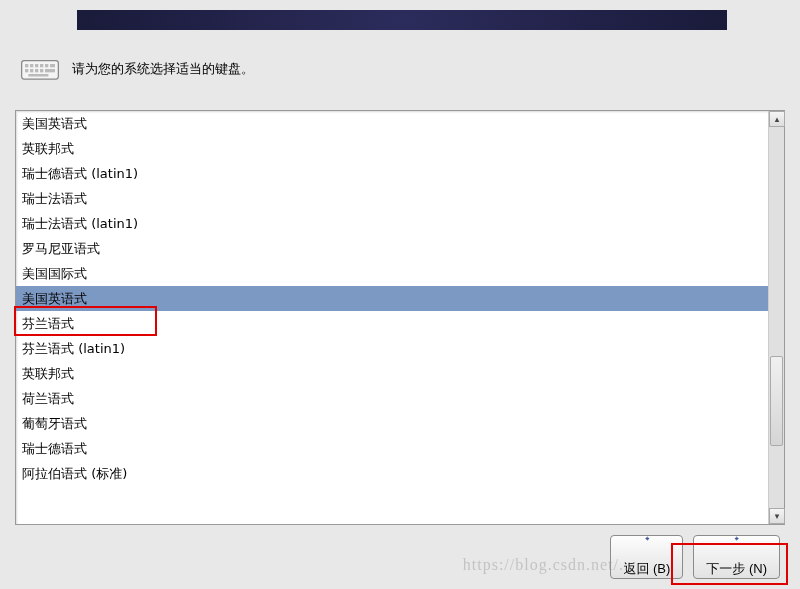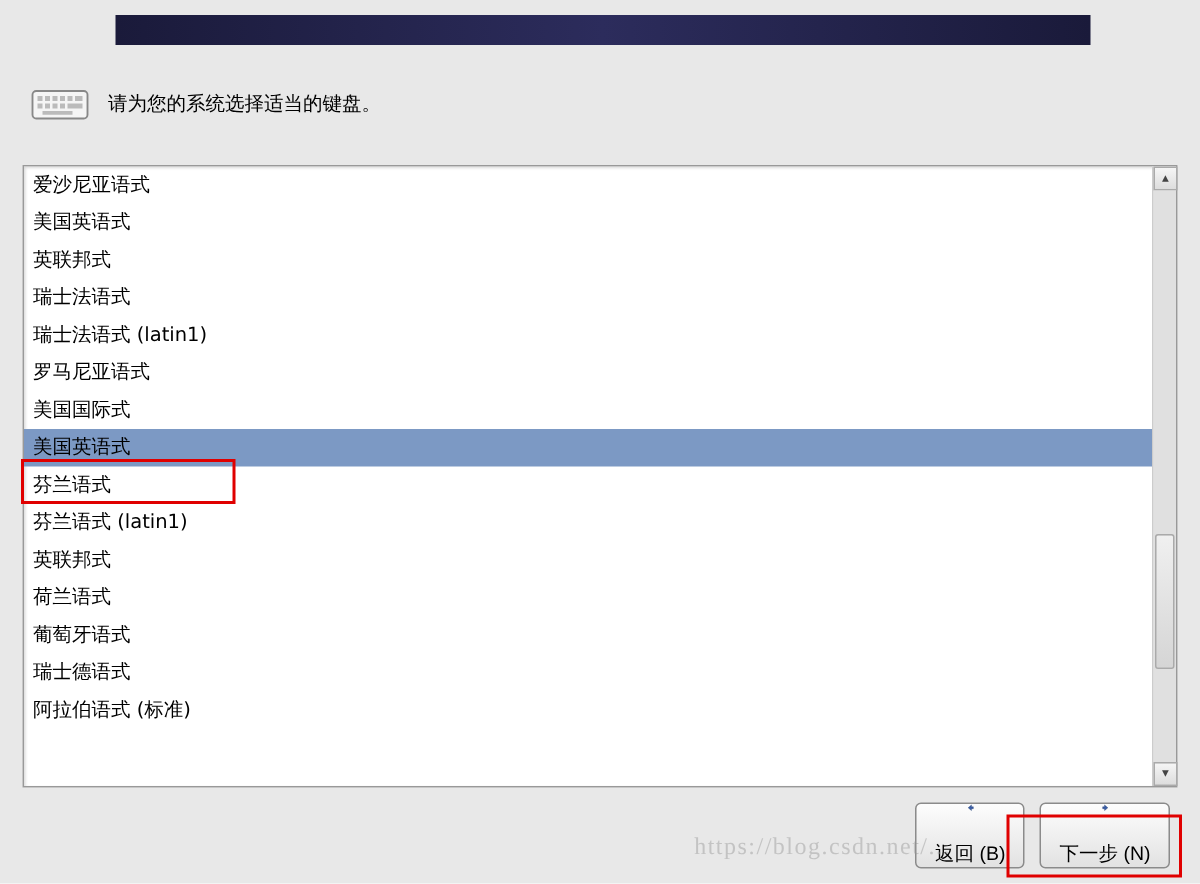--- a/index.html
+++ b/index.html
@@ -168,23 +168,23 @@
         <rect x="24" y="16" width="4" height="4" fill="#bbb"></rect>
       <rect x="30" y="16" width="12" height="4" fill="#bbb"></rect>
       <rect x="10" y="22" width="24" height="3" fill="#bbb"></rect>
     </svg>
   </span>
   <span>请为您的系统选择适当的键盘。</span>
 </div>
 
 <div class="list-container">
   <div class="list-body" id="list-body">
-      <div class="list-item">爱沙尼亚语式</div>
       <div class="list-item">美国英语式</div>
       <div class="list-item">英联邦式</div>
+      <div class="list-item">瑞士德语式 (latin1)</div>
       <div class="list-item">瑞士法语式</div>
       <div class="list-item">瑞士法语式 (latin1)</div>
       <div class="list-item">罗马尼亚语式</div>
       <div class="list-item">美国国际式</div>
       <div class="list-item selected">美国英语式</div>
       <div class="list-item">芬兰语式</div>
       <div class="list-item">芬兰语式 (latin1)</div>
       <div class="list-item">英联邦式</div>
       <div class="list-item">荷兰语式</div>
       <div class="list-item">葡萄牙语式</div>

